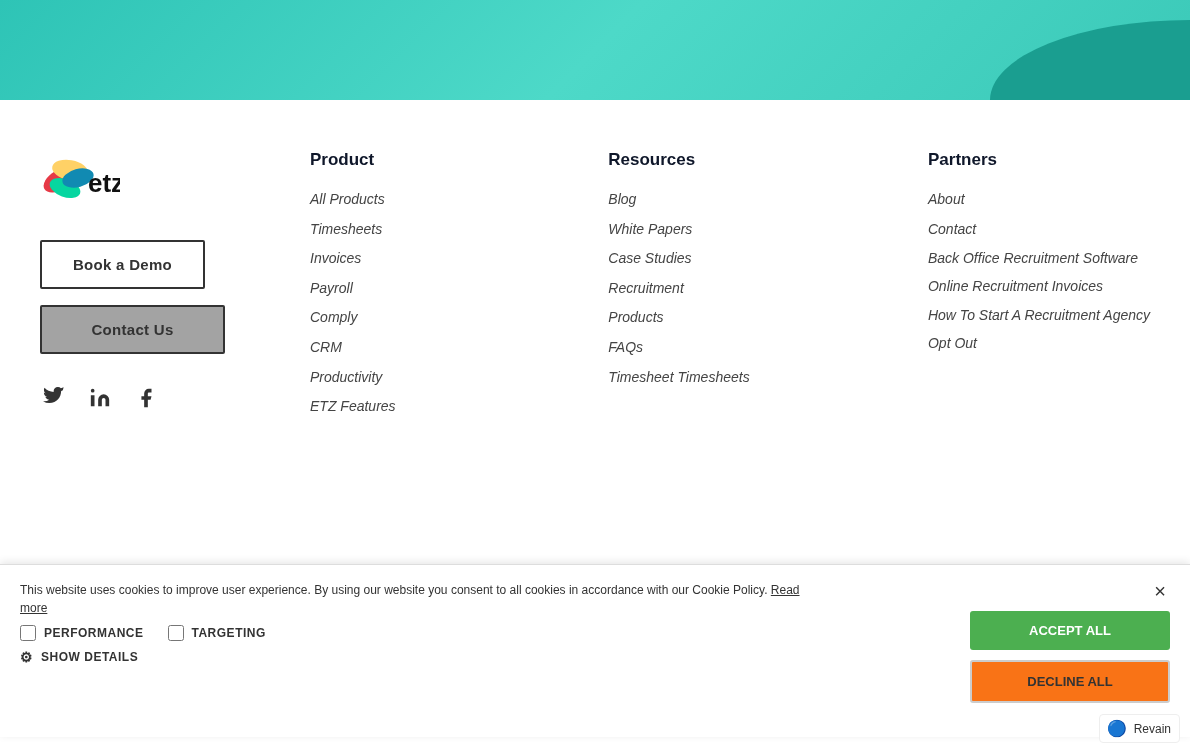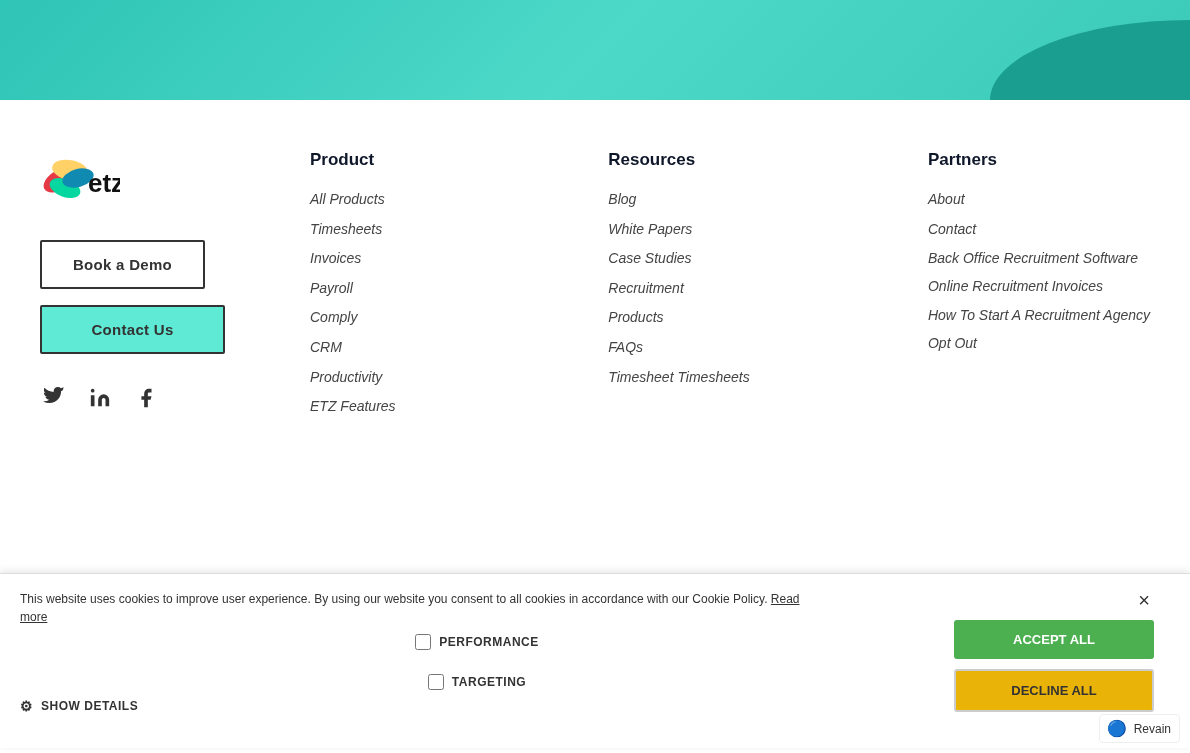--- a/index.html
+++ b/index.html
@@ -75,21 +75,21 @@
       margin-bottom: 16px;
       border-radius: 2px;
       letter-spacing: 0.3px;
     }
 
     .btn-contact {
       display: block;
       width: 185px;
       padding: 14px 20px;
       border: 2px solid #333;
-      background: #5eead4;
+      background: #a3a3a3;
       color: #333;
       font-size: 15px;
       font-weight: 600;
       text-align: center;
       cursor: pointer;
       margin-bottom: 30px;
       border-radius: 2px;
       letter-spacing: 0.3px;
     }
 
@@ -140,26 +140,26 @@
     .footer-col ul li a {
       text-decoration: none;
       color: #444;
       font-size: 14px;
       line-height: 1.4;
     }
 
     
     .cookie-banner {
       position: fixed;
-      bottom: 5px;
+      bottom: 16px;
       left: 0;
       right: 0;
       background: #fff;
       border-top: 1px solid #ddd;
-      padding: 16px 36px 20px 20px;
+      padding: 16px 20px 20px 20px;
       z-index: 1000;
       box-shadow: 0 -2px 8px rgba(0,0,0,0.1);
     }
 
     .cookie-top-row {
       display: flex;
       justify-content: space-between;
       align-items: flex-start;
       margin-bottom: 14px;
     }
@@ -182,23 +182,22 @@
       color: #333;
       line-height: 1;
       background: none;
       border: none;
       padding: 0 4px;
       flex-shrink: 0;
     }
 
     .cookie-checkboxes {
       display: flex;
-      align-items: center;
+      align-items: flex-end;
       gap: 24px;
-      flex-direction: column;
     }
 
     .checkbox-label {
       display: flex;
       align-items: center;
       gap: 8px;
       font-size: 12px;
       font-weight: 600;
       color: #333;
       cursor: pointer;
@@ -242,21 +241,21 @@
       border: none;
       padding: 12px 40px;
       font-size: 13px;
       font-weight: 700;
       cursor: pointer;
       border-radius: 3px;
       min-width: 200px;
     }
 
     .btn-decline-all {
-      background: #eab308;
+      background: #f97316;
       color: #333;
       border: 2px solid #ccc;
       padding: 12px 40px;
       font-size: 13px;
       font-weight: 600;
       cursor: pointer;
       border-radius: 3px;
       min-width: 200px;
     }
 

